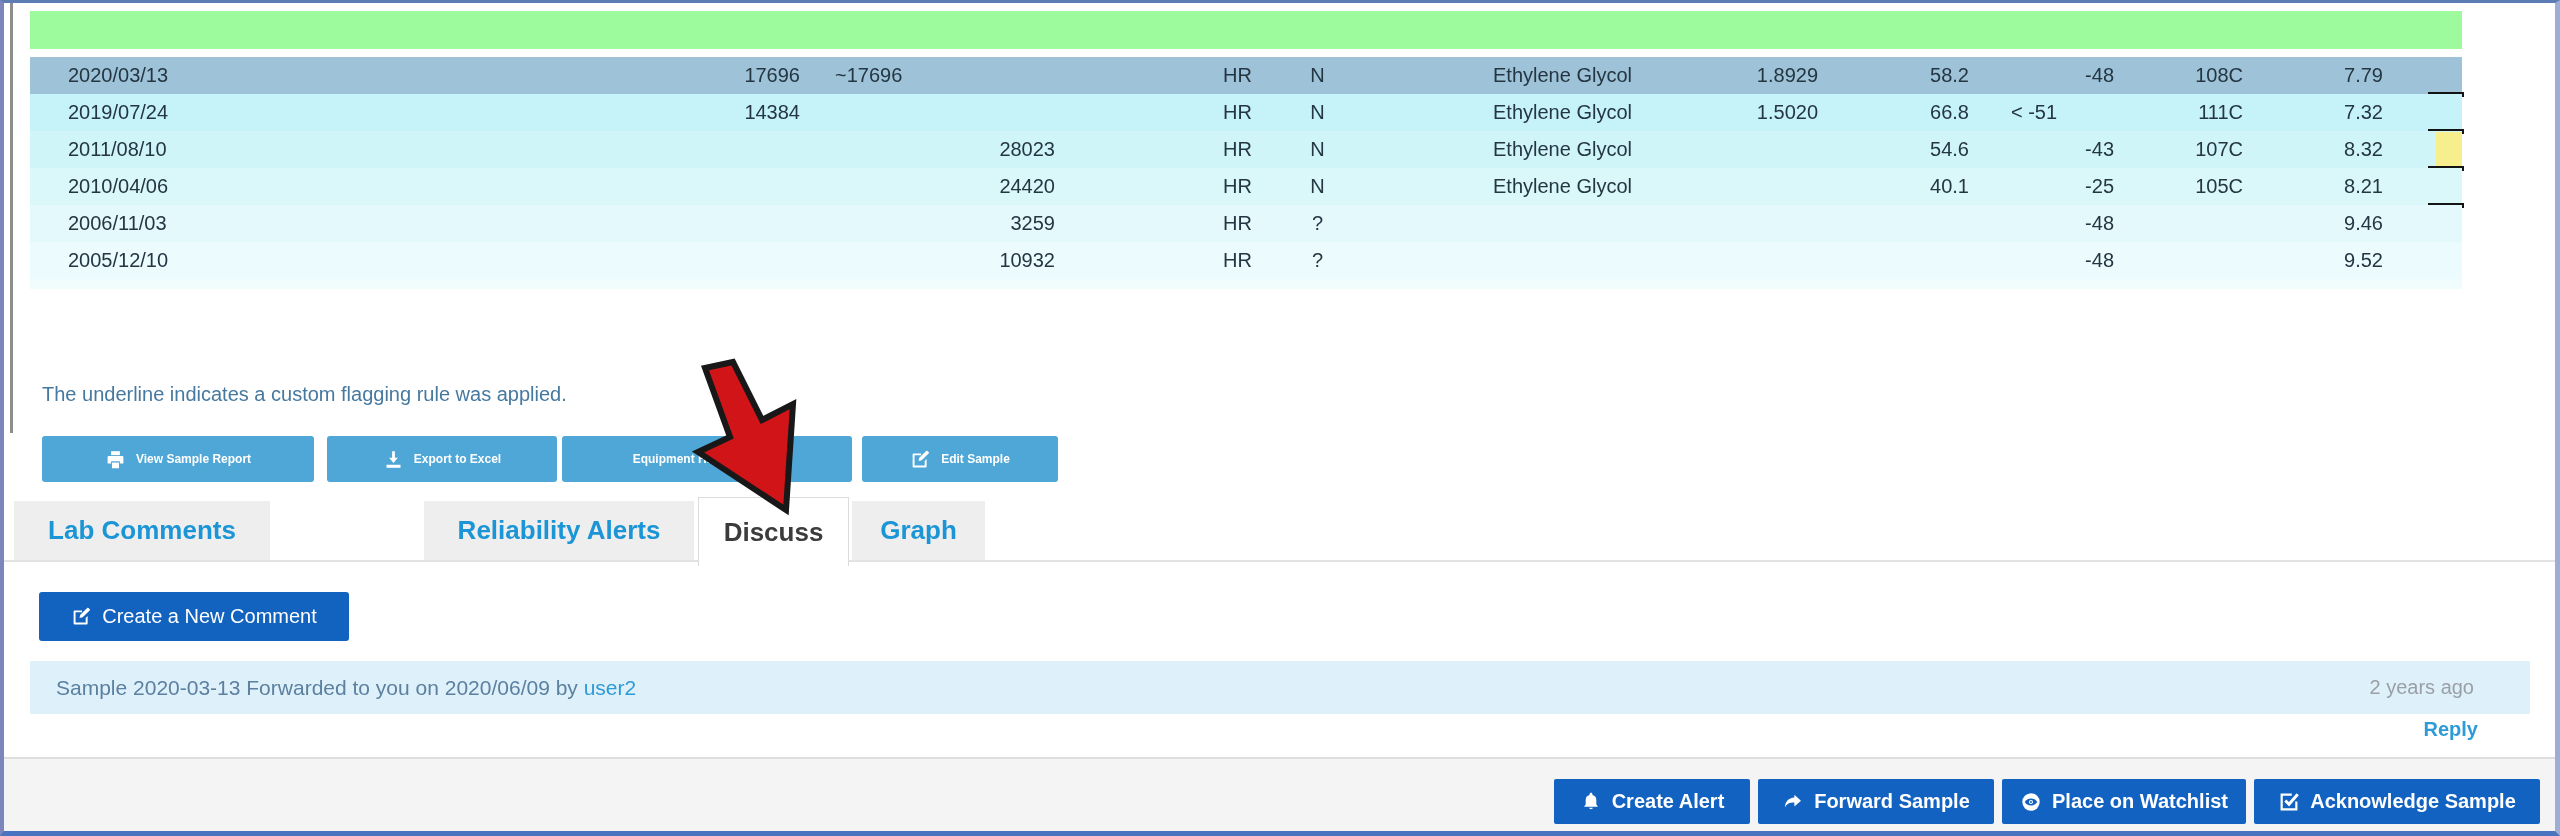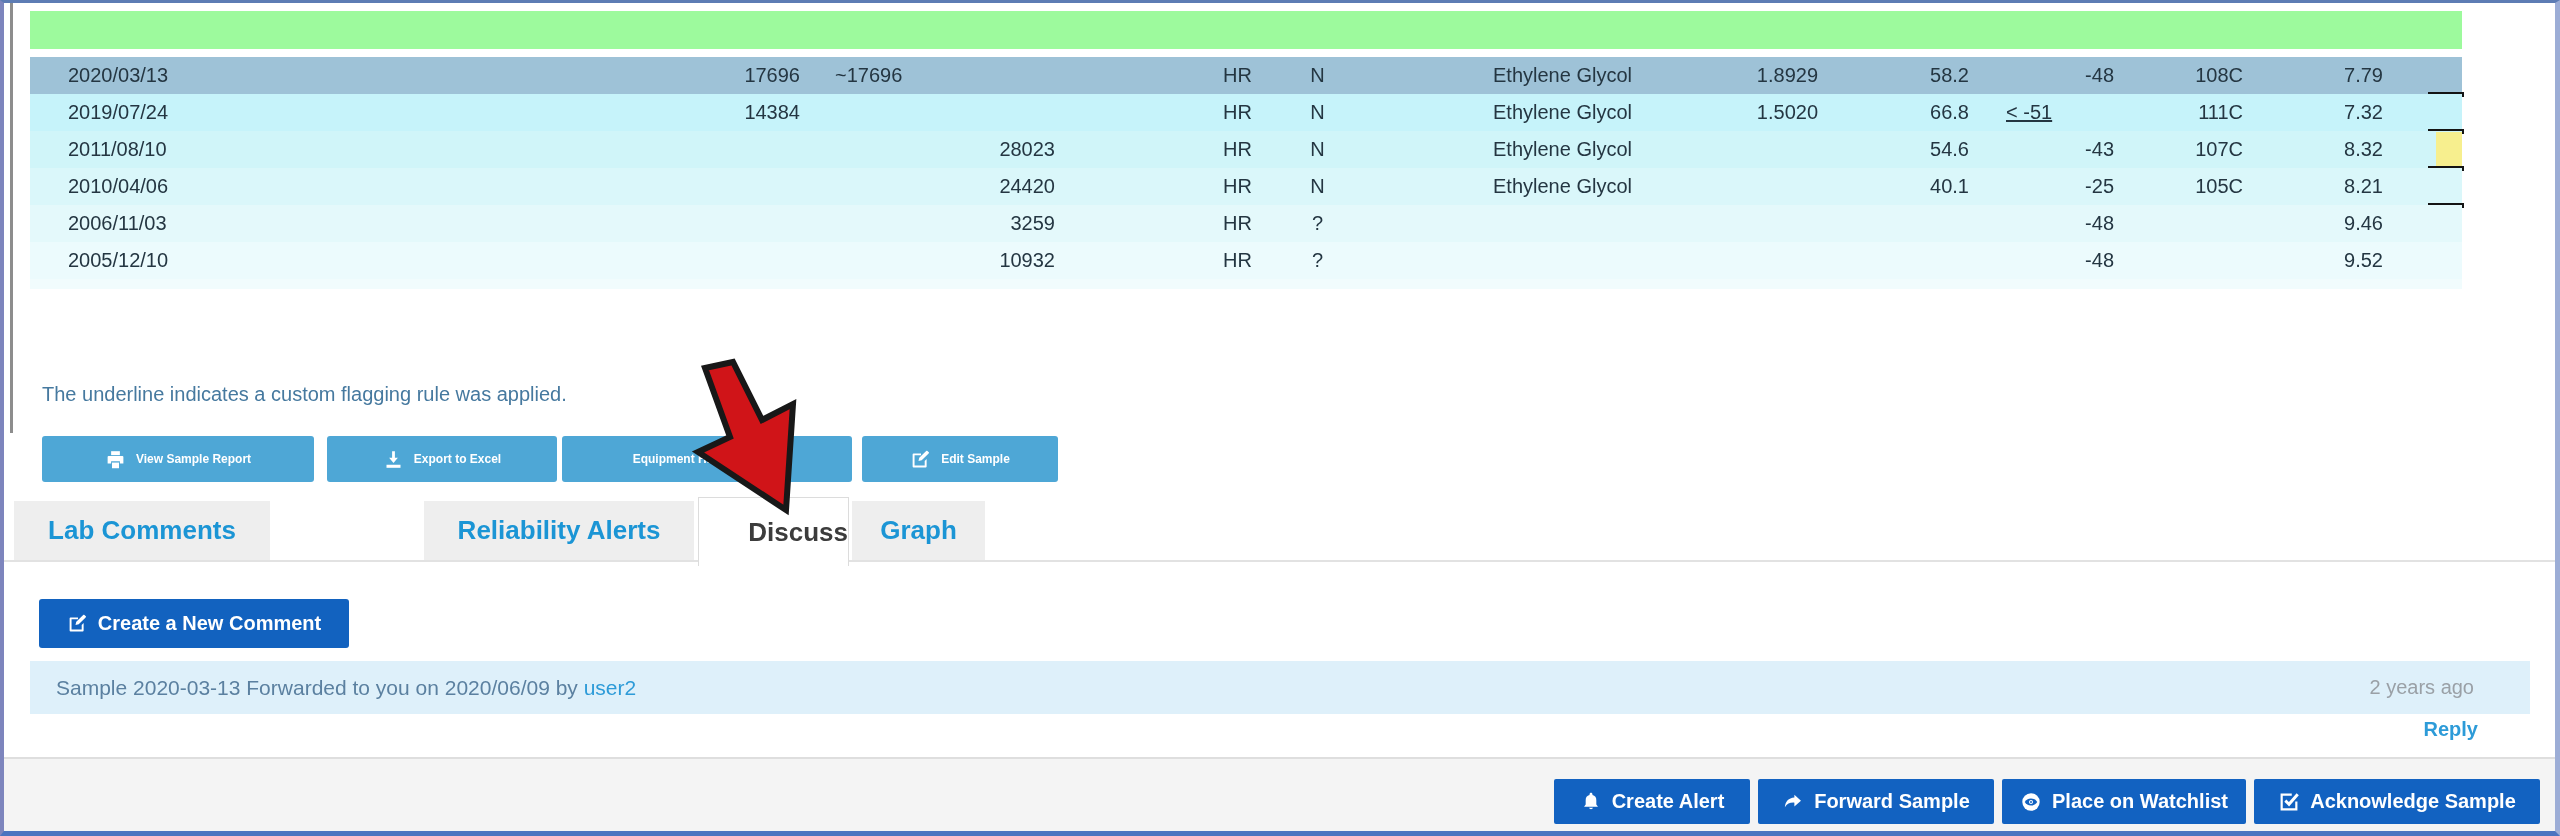--- a/index.html
+++ b/index.html
@@ -27,21 +27,21 @@
   
   #tabline{position:absolute;left:0;top:560px;width:2560px;height:2px;background:#e2e2e2;}
   .tab{position:absolute;top:501px;height:59px;background:#eeeeee;color:#1b95d5;font-size:26px;font-weight:bold;
        display:flex;align-items:center;justify-content:center;cursor:pointer;}
   .tab.active{top:497px;height:69px;background:#ffffff;color:#3c3c3c;z-index:5;
        border:1px solid #dcdcdc;border-bottom:none;box-sizing:border-box;}
   
   #arrow{position:absolute;left:660px;top:344px;z-index:40;pointer-events:none;}
   
   #create-comment{position:absolute;left:39px;top:592px;width:310px;height:49px;background:#1262bf;border-radius:3px;
-       color:#fff;font-size:20px;font-weight:700;display:flex;align-items:center;justify-content:center;gap:10px;cursor:pointer;margin-top:7px;}
+       color:#fff;font-size:20px;font-weight:400;display:flex;align-items:center;justify-content:center;gap:10px;cursor:pointer;}
   #create-comment svg{width:21px;height:21px;}
   #comment-row{position:absolute;left:30px;top:661px;width:2500px;height:53px;background:#def0fa;}
   #comment-text{position:absolute;left:26px;top:0;height:53px;line-height:53px;font-size:21px;color:#5b80a0;white-space:nowrap;}
   #comment-text a{color:#2d9bd8;text-decoration:none;cursor:pointer;}
   #comment-age{position:absolute;right:56px;top:0;height:53px;line-height:53px;font-size:20px;color:#9aa0a6;}
   #reply-link{position:absolute;right:82px;top:718px;font-size:20px;font-weight:600;color:#2d9bd8;cursor:pointer;}
   
   #footer{position:absolute;left:0;right:0;top:757px;bottom:0;background:#f4f4f4;border-top:2px solid #dedede;}
   #footer-actions{position:absolute;right:20px;top:20px;display:flex;gap:8px;}
   .foot-btn{height:45px;background:#1262c1;border-radius:2px;color:#fff;font-size:20px;font-weight:600;
@@ -76,21 +76,21 @@
       <div class="row" style="top: 37px; background: rgb(198, 243, 250);">
         <div class="cell" style="left: 38px; width: 190px; text-align: left;">2019/07/24</div>
         <div class="cell" style="left: 560px; width: 210px; text-align: right;">14384</div>
         <div class="cell" style="left: 805px; width: 130px; text-align: left;"></div>
         <div class="cell" style="left: 820px; width: 205px; text-align: right;"></div>
         <div class="cell" style="left: 1160px; width: 95px; text-align: center;">HR</div>
         <div class="cell" style="left: 1255px; width: 65px; text-align: center;">N</div>
         <div class="cell" style="left: 1463px; width: 280px; text-align: left;">Ethylene Glycol</div>
         <div class="cell" style="left: 1628px; width: 160px; text-align: right;">1.5020</div>
         <div class="cell" style="left: 1779px; width: 160px; text-align: right;">66.8</div>
-        <div class="cell" style="left: 1976px; width: 160px; text-align: left; text-decoration: underline;">&lt; -51</div>
+        <div class="cell" style="left: 1924px; width: 160px; text-align: center;">&lt; -51</div>
         <div class="cell" style="left: 2053px; width: 160px; text-align: right;">111C</div>
         <div class="cell" style="left: 2193px; width: 160px; text-align: right;">7.32</div>
         <div class="underline-mark"></div>
       </div>
       <div class="row" style="top: 74px; background: rgb(208, 245, 249);">
         <div class="cell" style="left: 38px; width: 190px; text-align: left;">2011/08/10</div>
         <div class="cell" style="left: 560px; width: 210px; text-align: right;"></div>
         <div class="cell" style="left: 805px; width: 130px; text-align: left;"></div>
         <div class="cell" style="left: 820px; width: 205px; text-align: right;">28023</div>
         <div class="cell" style="left: 1160px; width: 95px; text-align: center;">HR</div>
@@ -178,21 +178,21 @@
     <span>Edit Sample</span>
   </div>
 
   <div id="tabline"></div>
   <div class="tab" style="left:14px;width:256px;">
       <span>Lab Comments</span>
     </div>
   <div class="tab" style="left:424px;width:270px;">
       <span>Reliability Alerts</span>
     </div>
-  <div class="tab active" style="left:698px;width:151px;justify-content:flex-end;">
+  <div class="tab active" style="left:698px;width:151px;">
       <span>Discuss</span>
     </div>
   <div class="tab" style="left:852px;width:133px;">
       <span>Graph</span>
     </div>
 
   <svg id="arrow" width="180" height="190" viewBox="0 0 180 190">
     <polygon points="45,24 73,18 102,76 133,60 126,166 38,108 70,93" fill="#d01418" stroke="#181818" stroke-width="6" stroke-linejoin="miter"></polygon>
   </svg>
 

